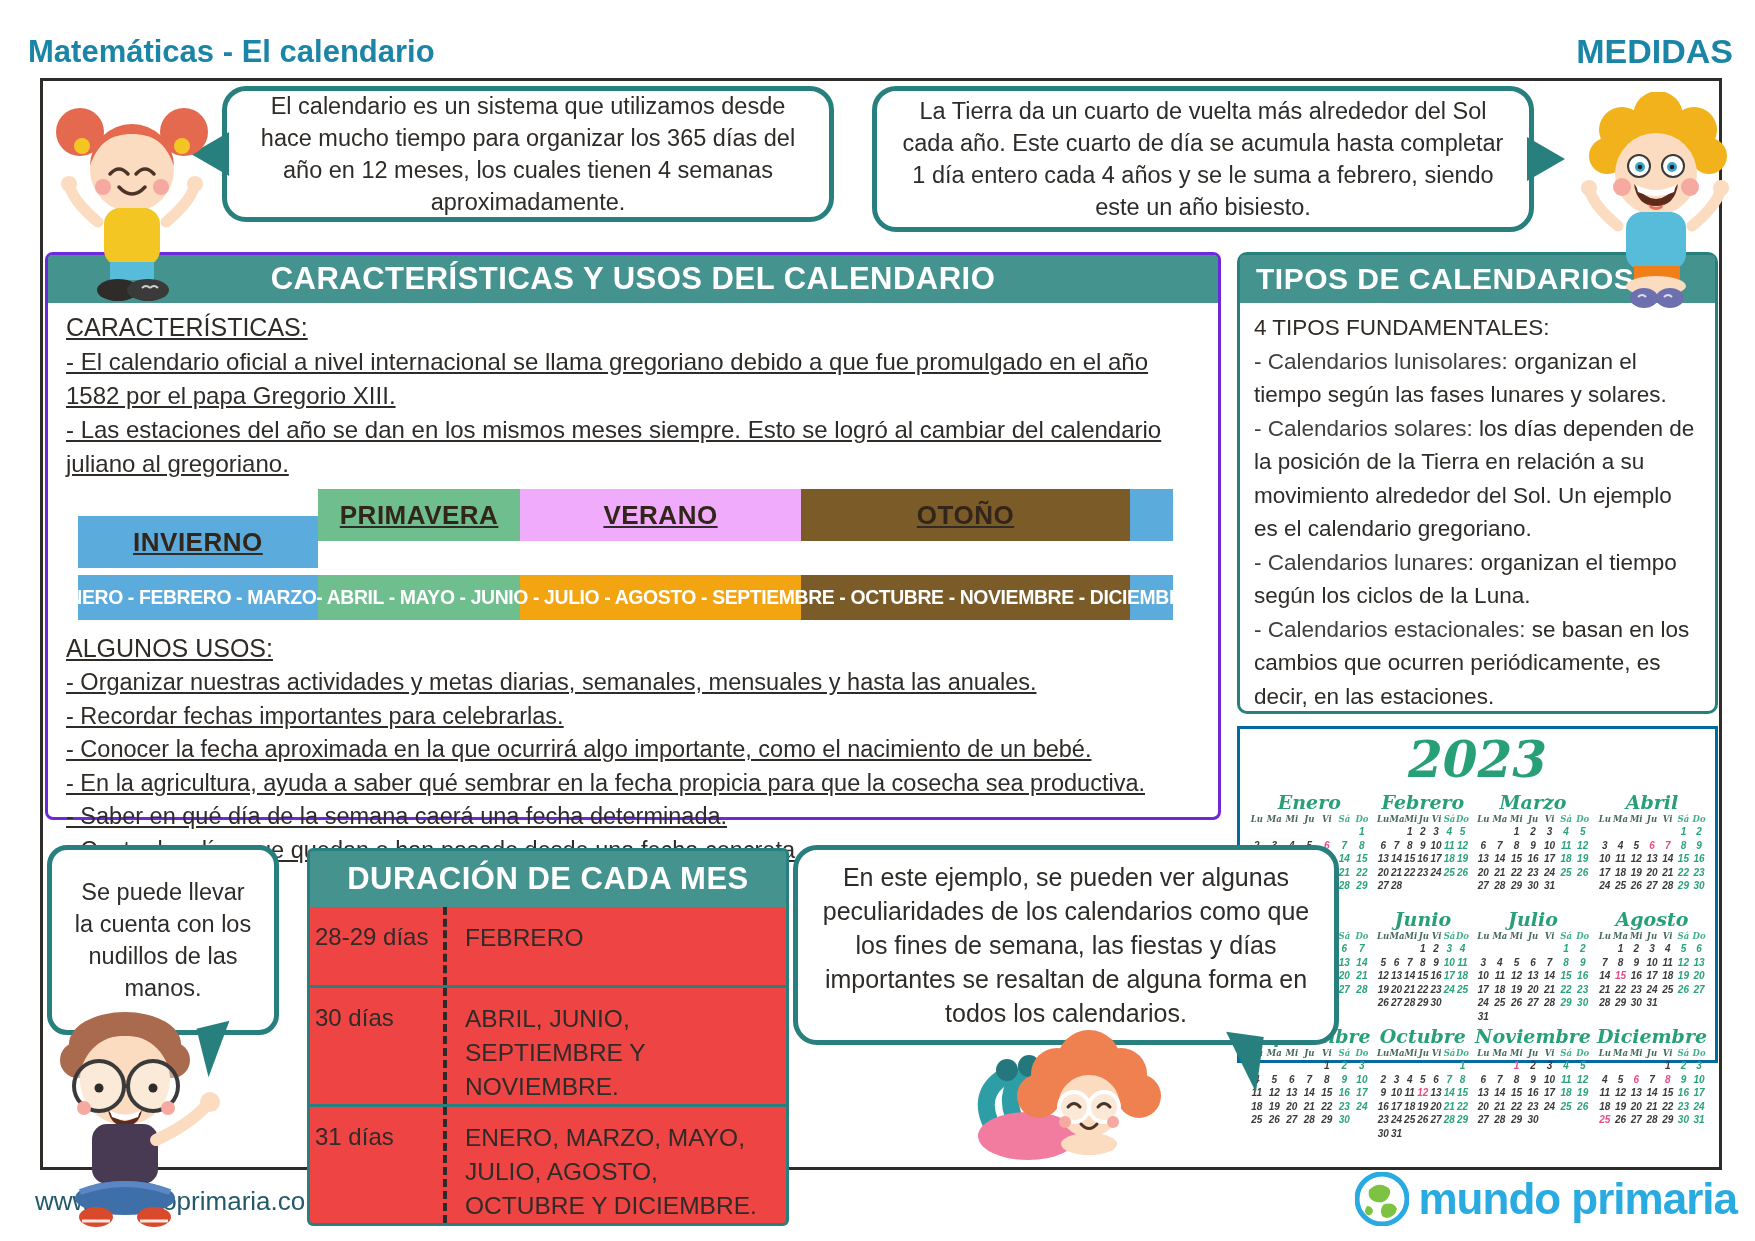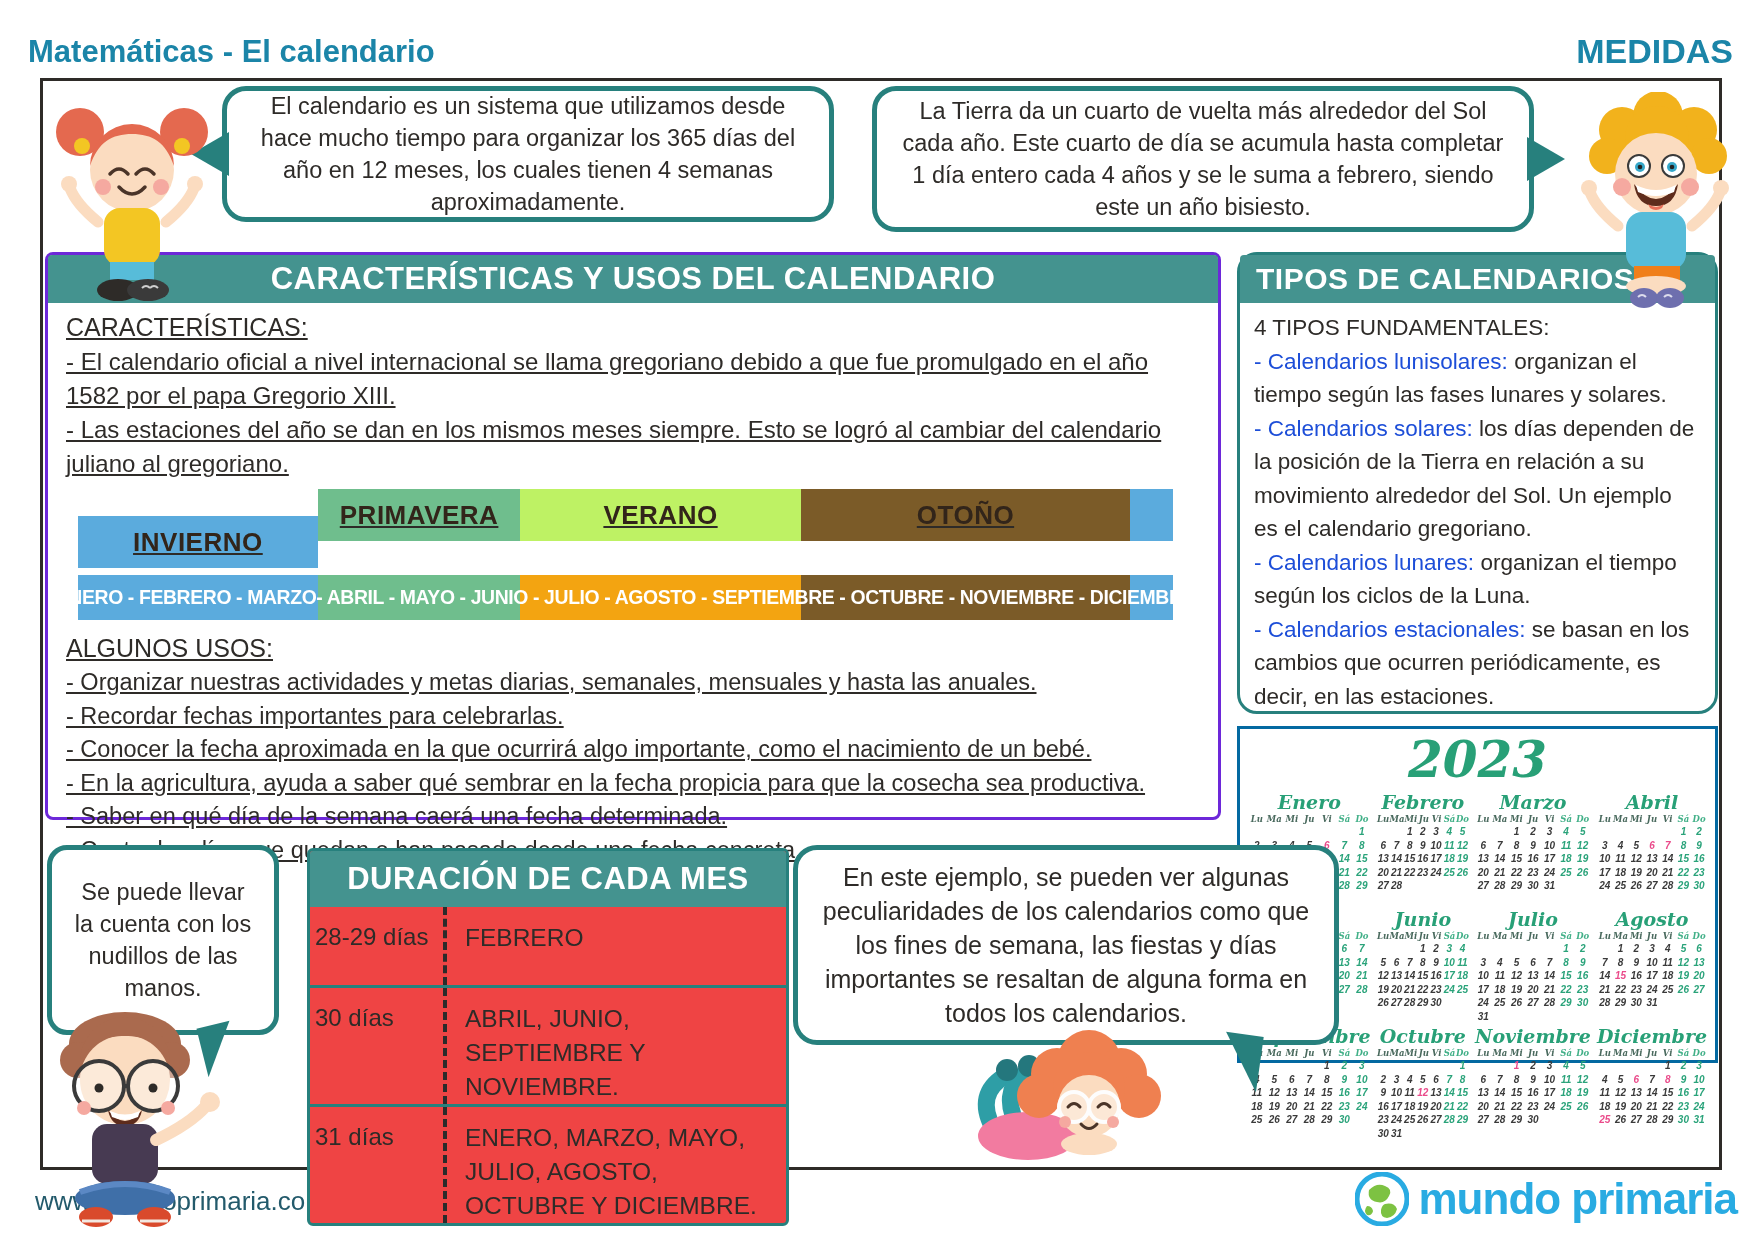--- a/index.html
+++ b/index.html
@@ -40,24 +40,24 @@
               font-weight:700;font-size:26px;color:#32251a;letter-spacing:.5px;}
   .months-row{position:relative;margin-top:7px;height:45px;}
   .month-seg{height:45px;}
   .months-text{position:absolute;left:0;top:0;width:100%;height:45px;display:flex;align-items:center;justify-content:center;
                color:#fff;font-weight:700;font-size:20px;letter-spacing:-0.4px;white-space:nowrap;transform:scaleX(.97);}
   .usos-title{font-size:25px;line-height:36px;margin-top:10px;}
   .uso-line{font-size:23.5px;line-height:33.5px;}
 
   
   .tiposbox{position:absolute;left:1237px;top:252px;width:481px;height:462px;background:#fff;
-            border:3px solid #27807d;border-radius:20px;box-sizing:border-box;z-index:2;}
+            border:3px solid #27807d;border-radius:10px;box-sizing:border-box;z-index:2;}
   .tiposbox .box-header{font-size:30px;text-align:left;padding-left:16px;border-radius:4px 4px 0 0;}
   .tipos-body{padding:8px 14px;font-size:22.5px;line-height:33.5px;}
-  .tipo-lead{color:#1d4ed8;}
+  .tipo-lead{color:#404040;}
 
   
   .calbox{position:absolute;left:1237px;top:726px;width:481px;height:337px;background:#fff;
           border:3px solid #0369a1;box-sizing:border-box;z-index:2;}
   .cal-year{text-align:center;font-family:"DejaVu Serif",serif;font-style:italic;font-weight:700;
             font-size:50px;line-height:58px;color:#28a077;margin-top:2px;}
   .cal-grid{display:grid;grid-template-columns:repeat(4,1fr);column-gap:6px;row-gap:2px;padding:2px 8px 4px 8px;}
   .cal-month-name{text-align:center;font-family:"DejaVu Serif",serif;font-style:italic;font-weight:700;
                   font-size:19px;line-height:23px;color:#28a077;}
   .cal-week,.cal-days{display:grid;grid-template-columns:repeat(7,1fr);}
@@ -163,21 +163,21 @@
     <div class="main-body">
       <div class="subtitle">CARACTERÍSTICAS:</div>
       <div id="carac-items">
           <div class="char-line">- El calendario oficial a nivel internacional se llama gregoriano debido a que fue promulgado en el año 1582 por el papa Gregorio XIII.</div>
           <div class="char-line">- Las estaciones del año se dan en los mismos meses siempre. Esto se logró al cambiar del calendario juliano al gregoriano.</div>
         </div>
       <div class="bars">
         <div class="bar-row" id="seasons-bar">
             <div class="season-seg" style="background: rgb(91, 171, 221); flex: 0 0 21.9%; margin-top: 27px;">INVIERNO</div>
             <div class="season-seg" style="background: rgb(111, 190, 141); flex: 0 0 18.5%;">PRIMAVERA</div>
-            <div class="season-seg" style="background: #bef264; flex: 0 0 25.6%;">VERANO</div>
+            <div class="season-seg" style="background: #f0abfc; flex: 0 0 25.6%;">VERANO</div>
             <div class="season-seg" style="background: rgb(123, 91, 40); flex: 0 0 30.1%;">OTOÑO</div>
             <div class="season-seg" style="background: rgb(91, 171, 221); flex: 0 0 3.9%;"></div>
           </div>
         <div class="bar-row months-row" id="months-bar">
 
         <div class="month-seg" style="background: rgb(91, 171, 221); flex: 0 0 21.9%;"></div>
             <div class="month-seg" style="background: rgb(111, 190, 141); flex: 0 0 18.5%;"></div>
             <div class="month-seg" style="background: rgb(243, 164, 17); flex: 0 0 25.6%;"></div>
             <div class="month-seg" style="background: rgb(123, 91, 40); flex: 0 0 30.1%;"></div>
             <div class="month-seg" style="background: rgb(91, 171, 221); flex: 0 0 3.9%;"></div>

